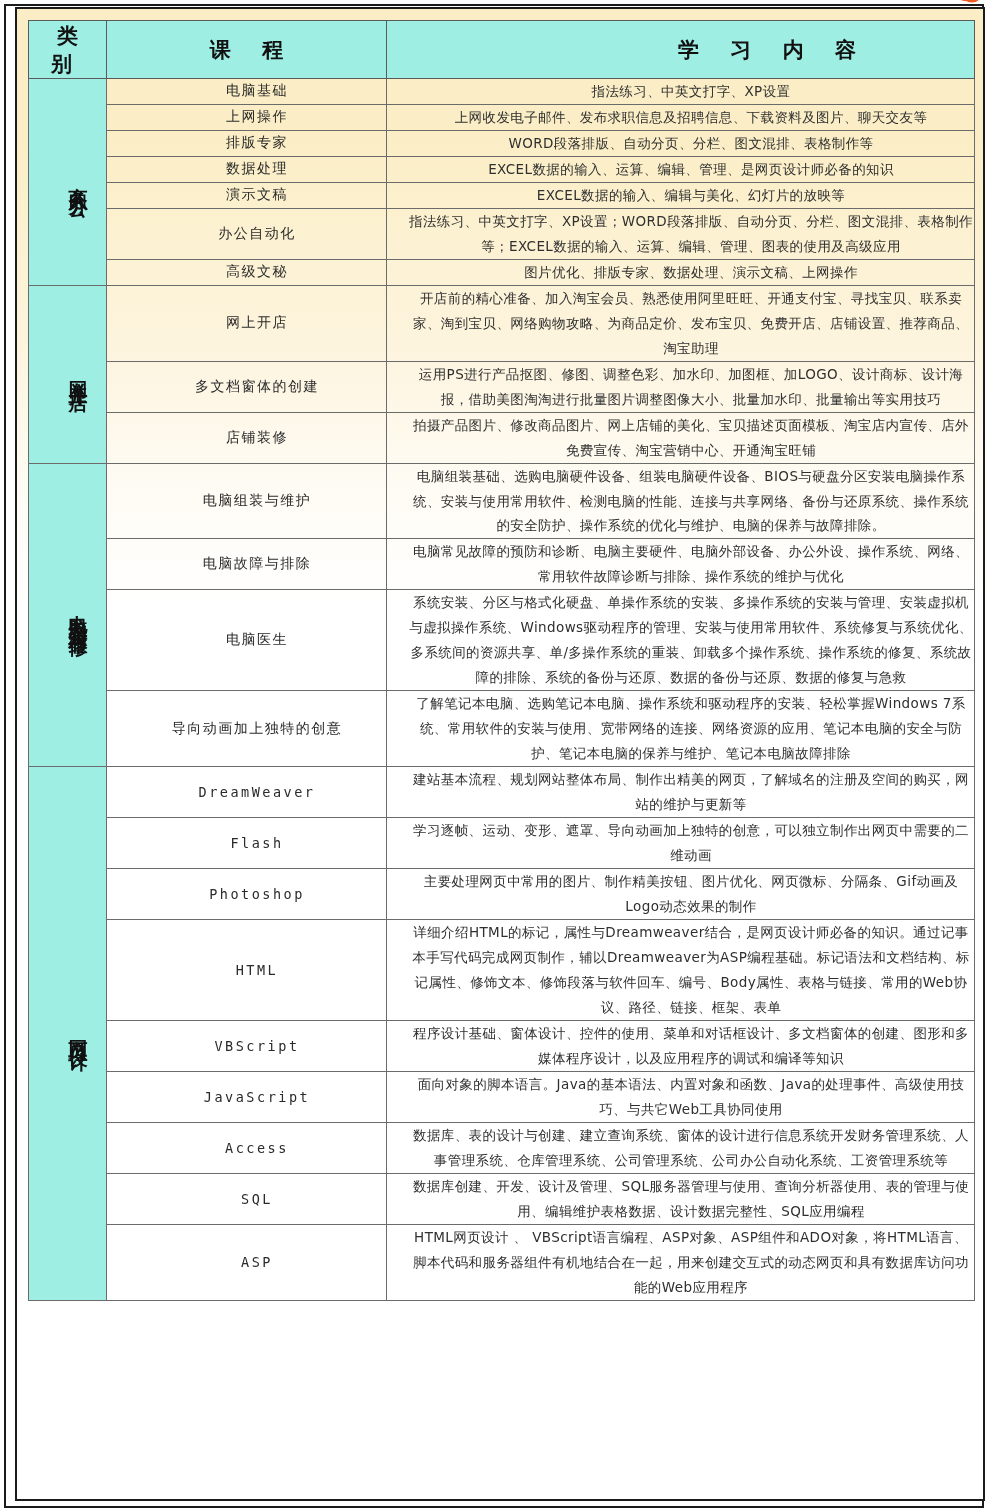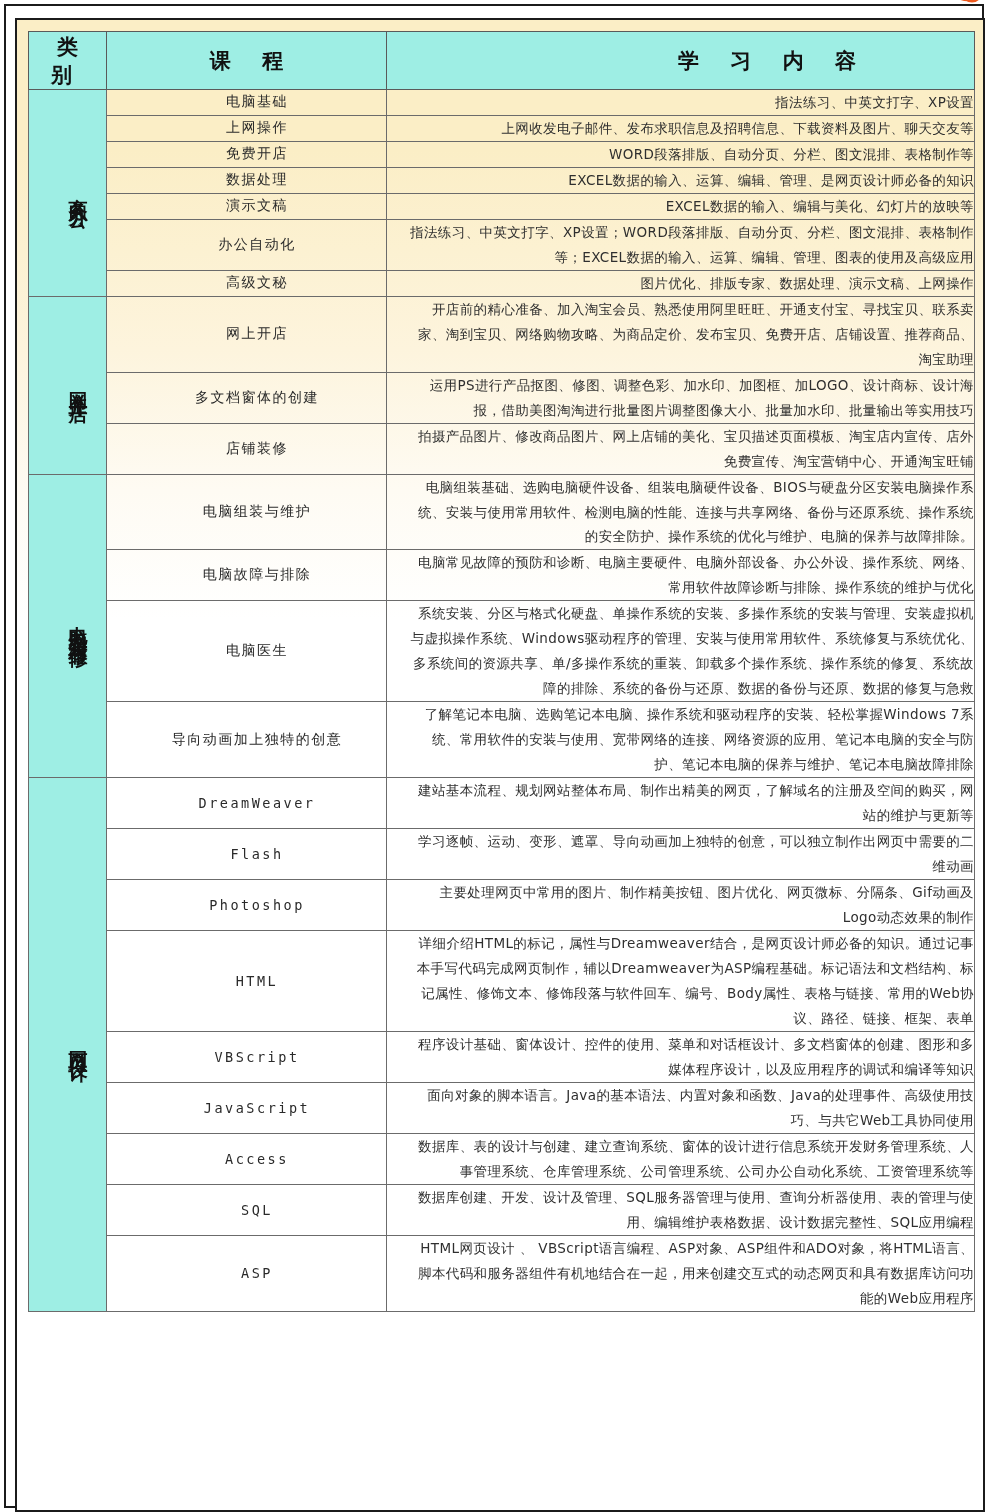--- a/index.html
+++ b/index.html
@@ -30,21 +30,21 @@
   
   .frame-outer {
     position: absolute;
     left: 4px; top: 4px;
     width: 980px; height: 1504px;
     border: 2px solid #1b1b1b;
     background: #ffffff;
   }
   .frame-inner {
     position: absolute;
-    left: 9px; top: 12px;
+    left: 9px; top: 1px;
     width: 970px; height: 1494px;
     border: 2px solid #1b1b1b;
     background: #fdf2d6;
     overflow: hidden;
   }
 
   
   .plate {
     position: absolute;
     left: 0; top: 0;
@@ -122,21 +122,21 @@
     font-size: 13.5px;
     margin-left: 31px;
   }
 
   
   td.desc {
     font-size: 13.5px;
     color: #2f2f2f;
     line-height: 1.85;
     padding: 9px 14px 9px 18px;
-    text-align: right;
+    text-align: center;
     letter-spacing: 0.4px;
   }
 
   
   tr.row td { border-color: #6b6b6b; padding-left: 21px; }
 </style>
 </head>
 <body>
 
 <div class="corner-swirl">
@@ -167,21 +167,21 @@
           <tr class="row">
             <td class="cat" rowspan="7"><span class="cat-inner">商务办公</span></td>
             <td class="cname">电脑基础</td>
             <td class="desc">指法练习、中英文打字、XP设置</td>
           </tr>
           <tr class="row">
             <td class="cname">上网操作</td>
             <td class="desc">上网收发电子邮件、发布求职信息及招聘信息、下载资料及图片、聊天交友等</td>
           </tr>
           <tr class="row">
-            <td class="cname">免费开店</td>
+            <td class="cname">排版专家</td>
             <td class="desc">WORD段落排版、自动分页、分栏、图文混排、表格制作等</td>
           </tr>
           <tr class="row">
             <td class="cname">数据处理</td>
             <td class="desc">EXCEL数据的输入、运算、编辑、管理、是网页设计师必备的知识</td>
           </tr>
           <tr class="row">
             <td class="cname">演示文稿</td>
             <td class="desc">EXCEL数据的输入、编辑与美化、幻灯片的放映等</td>
           </tr>

